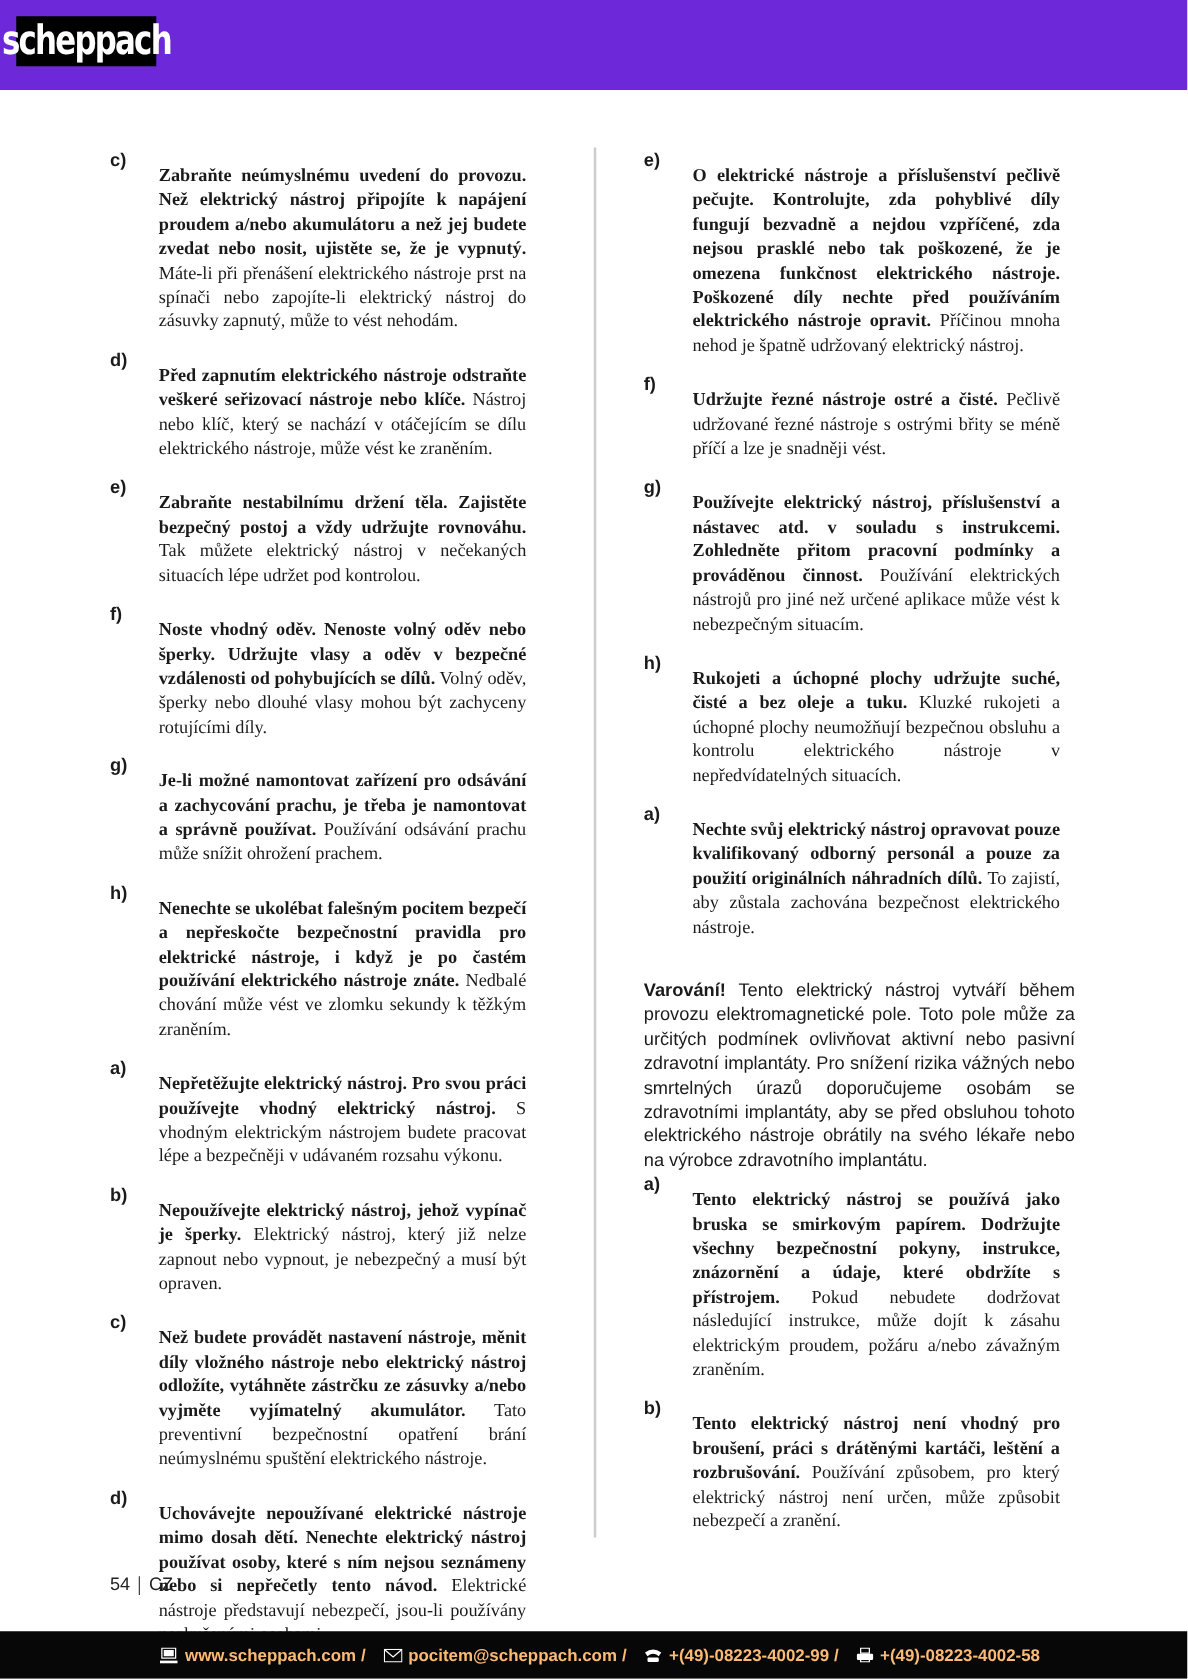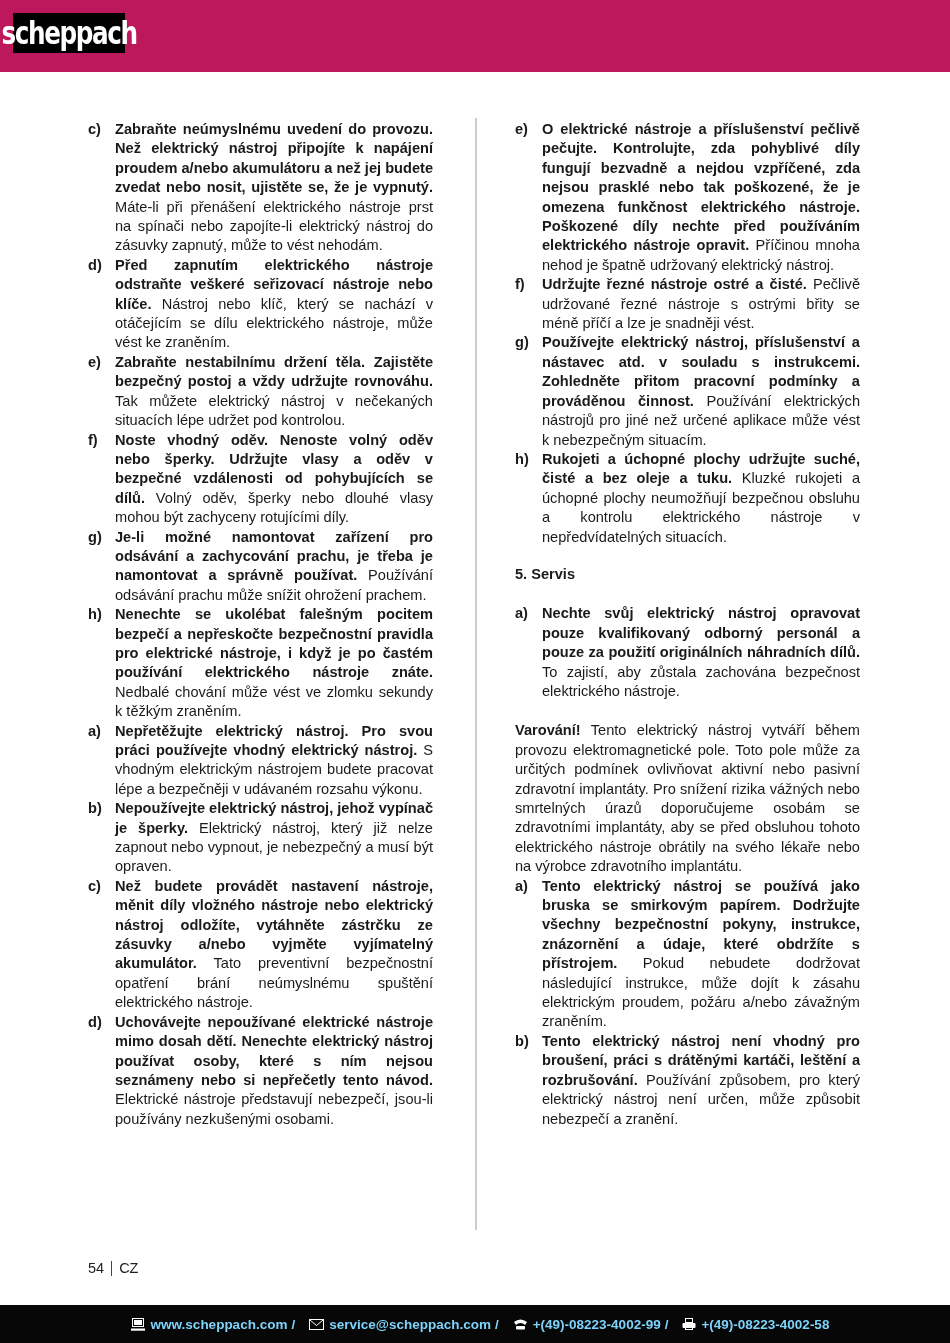--- a/index.html
+++ b/index.html
@@ -1,47 +1,47 @@
 <!DOCTYPE html>
 <html><head>
 <meta charset="utf-8">
 <style>
   html,body{margin:0;padding:0;}
   body{
     width:950px;height:1343px;position:relative;background:#ffffff;
     font-family:"Liberation Sans", sans-serif;color:#1a1a1a;overflow:hidden;
   }
-  .header-band{position:absolute;left:0;top:0;width:950px;height:72px;background:#be185d;}
+  .header-band{position:absolute;left:0;top:0;width:950px;height:72px;background:#6d28d9;}
   .logo-box{
     position:absolute;left:13px;top:13px;width:112px;height:40px;background:#000;
     display:flex;align-items:center;justify-content:center;
   }
   .logo-text{
     color:#fff;font-weight:bold;font-size:26px;letter-spacing:-1.5px;
     font-family:"DejaVu Sans", sans-serif;transform:scaleY(1.25) scaleX(0.95);
   }
   .col{position:absolute;top:120px;width:345px;font-size:14.6px;line-height:19.4px;}
   .col-left{left:88px;}
   .col-right{left:515px;}
   .col-divider{position:absolute;left:475px;top:118px;width:2px;height:1112px;background:#cccccc;}
   .item{display:flex;}
   .item .lbl{flex:none;width:27px;font-weight:bold;}
-  .item .txt{flex:1;margin:0;text-align:justify;}
+  .item .txt{flex:1;margin:12px;text-align:justify;font-family:Liberation Serif, serif;}
   .h-num{font-weight:bold;margin:18px 0 19px;padding-left:13px;text-indent:-13px;text-align:justify;}
   .h-servis{font-weight:bold;margin:18px 0 20px;}
   .h-safety{font-weight:bold;margin:20px 0 0;text-align:justify;}
   .warn-para{margin:20px 0 0;text-align:justify;}
   .page-num{
     position:absolute;left:88px;top:1260px;font-size:14.5px;color:#222;
     display:flex;align-items:center;
   }
   .page-num .sep{display:inline-block;width:1px;height:15px;background:#444;margin:0 7px;}
   .footer-bar{
     position:absolute;left:0;bottom:0;width:950px;height:38px;background:#070707;
-    display:flex;align-items:center;justify-content:center;color:#7dd3fc;
+    display:flex;align-items:center;justify-content:center;color:#fdba74;
     font-size:13.5px;font-weight:bold;
   }
   .footer-bar .ico{display:inline-block;margin:0 5px 0 10px;vertical-align:-2px;}
   .footer-bar .slash{margin:0 4px;}
   svg{display:block;}
 </style>
 </head>
 <body>
 
 <div class="header-band">
@@ -111,21 +111,20 @@
   </div>
   <div class="item">
     <span class="lbl">g)</span>
     <p class="txt"><b>Používejte elektrický nástroj, příslušenství a nástavec atd. v souladu s instrukcemi. Zohledněte přitom pracovní podmínky a prováděnou činnost.</b><span> Používání elektrických nástrojů pro jiné než určené aplikace může vést k nebezpečným situacím.</span></p>
   </div>
   <div class="item">
     <span class="lbl">h)</span>
     <p class="txt"><b>Rukojeti a úchopné plochy udržujte suché, čisté a bez oleje a tuku.</b><span> Kluzké rukojeti a úchopné plochy neumožňují bezpečnou obsluhu a kontrolu elektrického nástroje v nepředvídatelných situacích.</span></p>
   </div>
 
-  <div class="h-servis">5. Servis</div>
 
   <div class="item">
     <span class="lbl">a)</span>
     <p class="txt"><b>Nechte svůj elektrický nástroj opravovat pouze kvalifikovaný odborný personál a pouze za použití originálních náhradních dílů.</b><span> To zajistí, aby zůstala zachována bezpečnost elektrického nástroje.</span></p>
   </div>
 
   <p class="warn-para"><b>Varování!</b><span> Tento elektrický nástroj vytváří během provozu elektromagnetické pole. Toto pole může za určitých podmínek ovlivňovat aktivní nebo pasivní zdravotní implantáty. Pro snížení rizika vážných nebo smrtelných úrazů doporučujeme osobám se zdravotními implantáty, aby se před obsluhou tohoto elektrického nástroje obrátily na svého lékaře nebo na výrobce zdravotního implantátu.</span></p>
 
 
   <div class="item">
@@ -154,21 +153,21 @@
       </svg>
   </span>
   <span>www.scheppach.com</span>
   <span class="slash">/</span>
   <span class="ico">
     <svg width="15" height="11" viewBox="0 0 15 11">
         <rect x="0.5" y="0.5" width="14" height="10" fill="none" stroke="#fff"></rect>
         <path d="M1 1 L7.5 6.5 L14 1" fill="none" stroke="#fff"></path>
       </svg>
   </span>
-  <span>service@scheppach.com</span>
+  <span>pocitem@scheppach.com</span>
   <span class="slash">/</span>
   <span class="ico">
     <svg width="15" height="12" viewBox="0 0 15 12">
         <path d="M1 4 Q7.5 -1 14 4 L12 7 L10 5.5 Q7.5 4.5 5 5.5 L3 7 Z" fill="#fff"></path>
         <rect x="3" y="8" width="9" height="3.5" rx="1" fill="#fff"></rect>
       </svg>
   </span>
   <span>+(49)-08223-4002-99</span>
   <span class="slash">/</span>
   <span class="ico">

